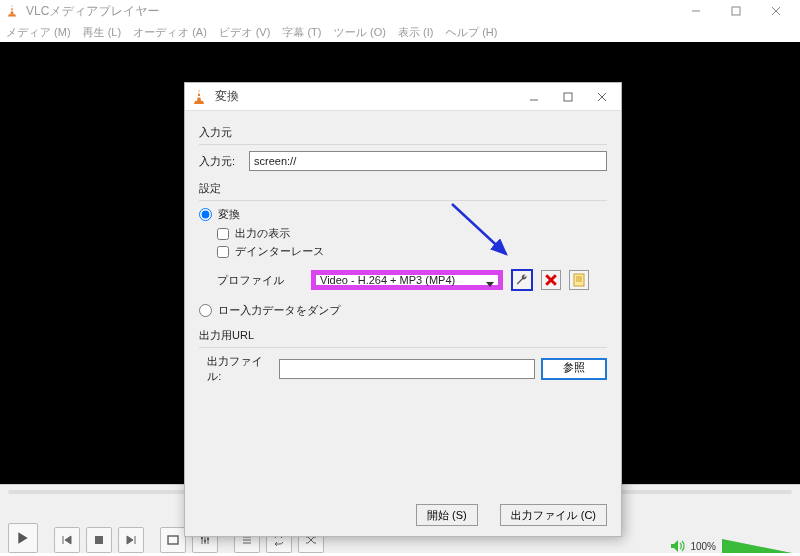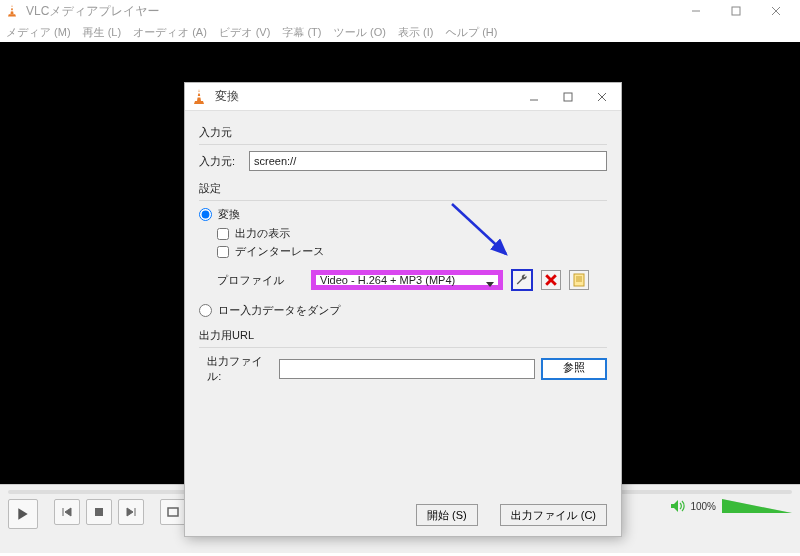--- a/index.html
+++ b/index.html
@@ -56,21 +56,21 @@
 .dialog-footer { position: absolute; bottom: 10px; right: 14px; display: flex; gap: 22px; }
 .dbtn { height: 22px; padding: 0 10px; background: #f0f0f0; border: 1px solid #999; display: flex; align-items: center; }
 
 
 .arrow { position: absolute; left: 442px; top: 152px; pointer-events: none; }
 
 
 .status-sep { height: 1px; background: #ccc; }
 .timeline { height: 14px; background: #f0f0f0; padding: 5px 8px 0 8px; }
 .timeline-track { height: 4px; background: #ddd; border-radius: 2px; }
-.controls { height: 54px; background: #f0f0f0; display: flex; align-items: flex-start; padding: 0 8px; gap: 6px; }
+.controls { height: 54px; background: #f0f0f0; display: flex; align-items: flex-end; padding: 0 8px; gap: 6px; }
 .ctl-btn { width: 26px; height: 26px; background: #f8f8f8; border: 1px solid #bbb; border-radius: 2px; display: flex; align-items: center; justify-content: center; }
 .ctl-btn.big { width: 30px; height: 30px; }
 .ctl-sep { width: 4px; }
 .spacer { flex: 1; }
 .volume-area { display: flex; align-items: center; gap: 4px; }
 .vol-track { width: 70px; height: 14px; position: relative; }
 .vol-triangle { position: absolute; bottom: 0; left: 0; width: 0; height: 0; border-bottom: 14px solid #3abb3a; border-right: 0; border-left: 70px solid transparent; transform: scaleX(-1); }
 .vol-triangle-bg { position: absolute; bottom: 0; left: 0; width: 0; height: 0; border-bottom: 14px solid #d8d8d8; border-left: 70px solid transparent; transform: scaleX(-1); }
 .vol-label { font-size: 10px; color: #333; margin-right: 2px; }
 

